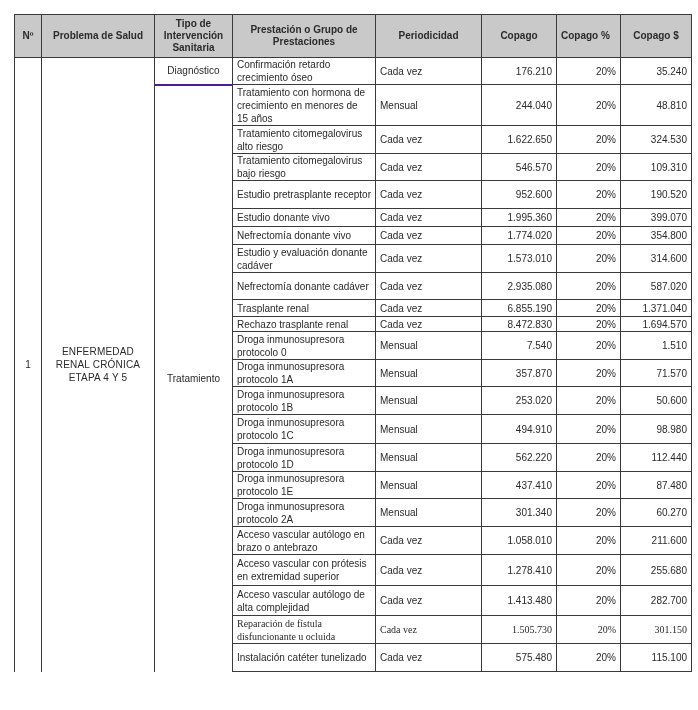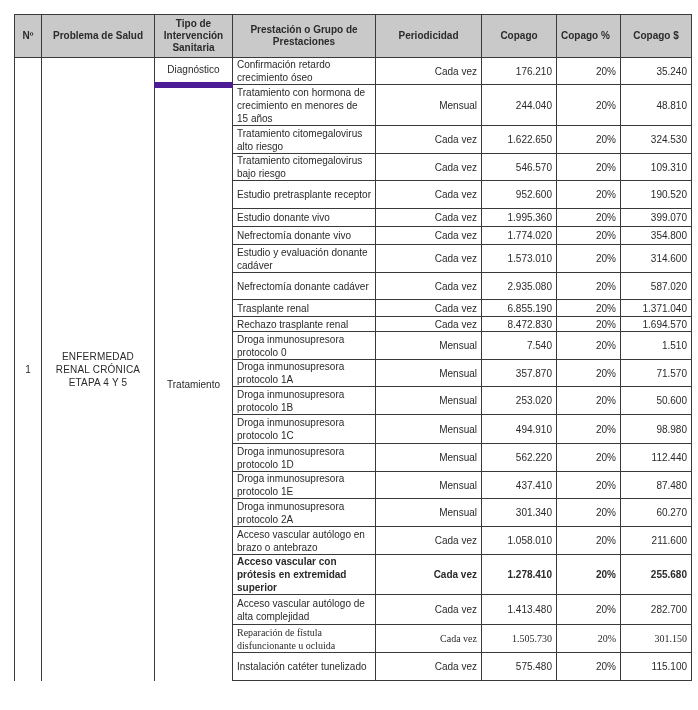--- a/index.html
+++ b/index.html
@@ -7,21 +7,21 @@
          font-family: "Liberation Sans", "DejaVu Sans", sans-serif; color: #2a2a2a; }
   .tbl { position: absolute; left: 14px; top: 14px; border-collapse: collapse;
          table-layout: fixed; font-size: 10px; line-height: 13px; }
   .tbl th, .tbl td { border: 1px solid #3a3a3a; padding: 0 4px; vertical-align: middle; }
   .tbl thead th { background: #c9c9c9; font-weight: bold; font-size: 10px; text-align: center;
                   height: 42px; line-height: 12px; color: #2b2b2b; }
   .c-no { width: 18px; text-align: center; }
   .c-prob { width: 104px; text-align: center; }
   .c-tipo { width: 69px; text-align: center; }
   .c-prest { width: 134px; text-align: left; }
-  .c-per { width: 97px; text-align: right; }
+  .c-per { width: 97px; text-align: left; }
   .c-ar { width: 66px; text-align: right; }
   .c-pct { width: 55px; text-align: right; }
   .c-cop { width: 62px; text-align: right; }
   .tbl td.c-no, .tbl td.c-prob, .tbl td.c-tipo { border-bottom: none; }
   .prob-text { text-transform: uppercase; letter-spacing: 0.2px; line-height: 13px; }
   .tipo-trat { vertical-align: middle; }
 </style>
 </head>
 <body>
 
@@ -45,21 +45,21 @@
       <th class="c-per">Periodicidad</th>
       <th class="c-ar" style="text-align:center">Copago</th>
       <th class="c-pct" style="text-align:left">Copago %</th>
       <th class="c-cop" style="text-align:center">Copago $</th>
     </tr>
   </thead>
   <tbody id="tbody">
       <tr style="height: 27px;">
         <td class="c-no" rowspan="23">1</td>
         <td class="c-prob prob-text" rowspan="23">ENFERMEDAD RENAL CRÓNICA ETAPA 4 y 5</td>
-        <td class="c-tipo" style="border-bottom:6px solid #4c1d95" rowspan="1">Diagnóstico</td>
+        <td class="c-tipo" style="border-bottom:2px solid #4c1d95" rowspan="1">Diagnóstico</td>
         <td class="c-prest">Confirmación retardo crecimiento óseo</td>
         <td class="c-per">Cada vez</td>
         <td class="c-ar">176.210</td>
         <td class="c-pct">20%</td>
         <td class="c-cop">35.240</td>
       </tr>
       <tr style="height: 41px;">
         <td class="c-tipo tipo-trat" rowspan="22">Tratamiento</td>
         <td class="c-prest">Tratamiento con hormona de crecimiento en menores de 15 años</td>
         <td class="c-per">Mensual</td>
@@ -179,21 +179,21 @@
         <td class="c-pct">20%</td>
         <td class="c-cop">60.270</td>
       </tr>
       <tr style="height: 28px;">
         <td class="c-prest">Acceso vascular autólogo en brazo o antebrazo</td>
         <td class="c-per">Cada vez</td>
         <td class="c-ar">1.058.010</td>
         <td class="c-pct">20%</td>
         <td class="c-cop">211.600</td>
       </tr>
-      <tr style="height: 31px; font-weight: bold;">
+      <tr style="height: 31px;">
         <td class="c-prest">Acceso vascular con prótesis en extremidad superior</td>
         <td class="c-per">Cada vez</td>
         <td class="c-ar">1.278.410</td>
         <td class="c-pct">20%</td>
         <td class="c-cop">255.680</td>
       </tr>
       <tr style="height: 30px;">
         <td class="c-prest">Acceso vascular autólogo de alta complejidad</td>
         <td class="c-per">Cada vez</td>
         <td class="c-ar">1.413.480</td>

